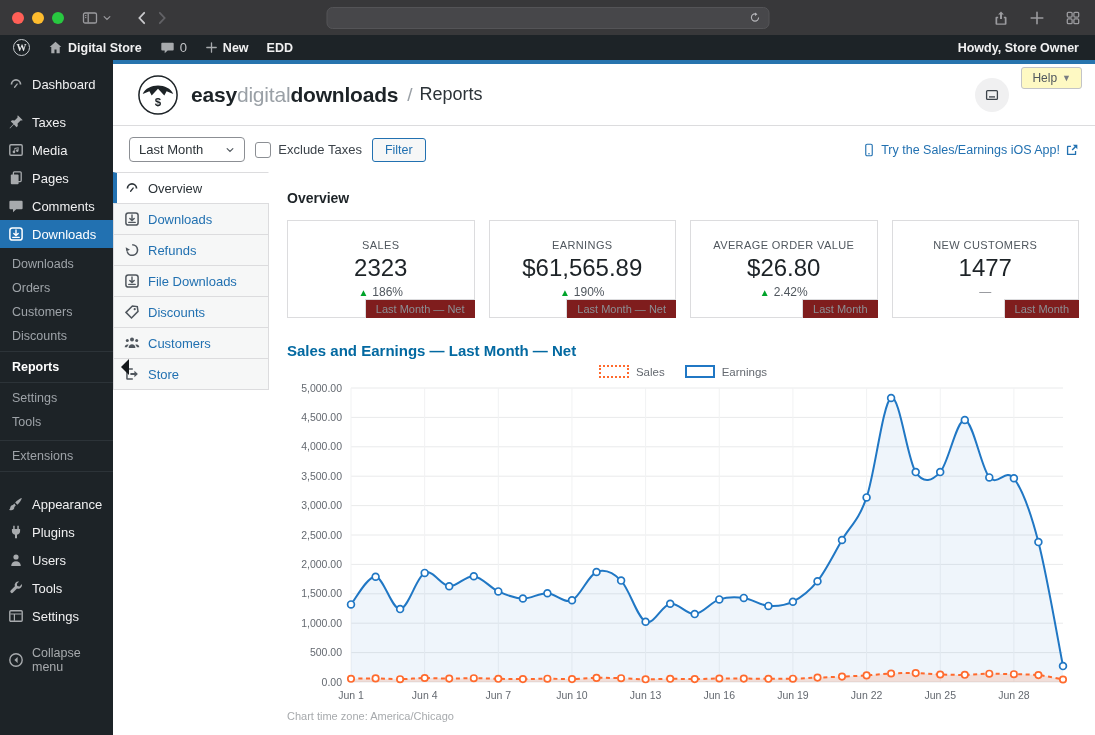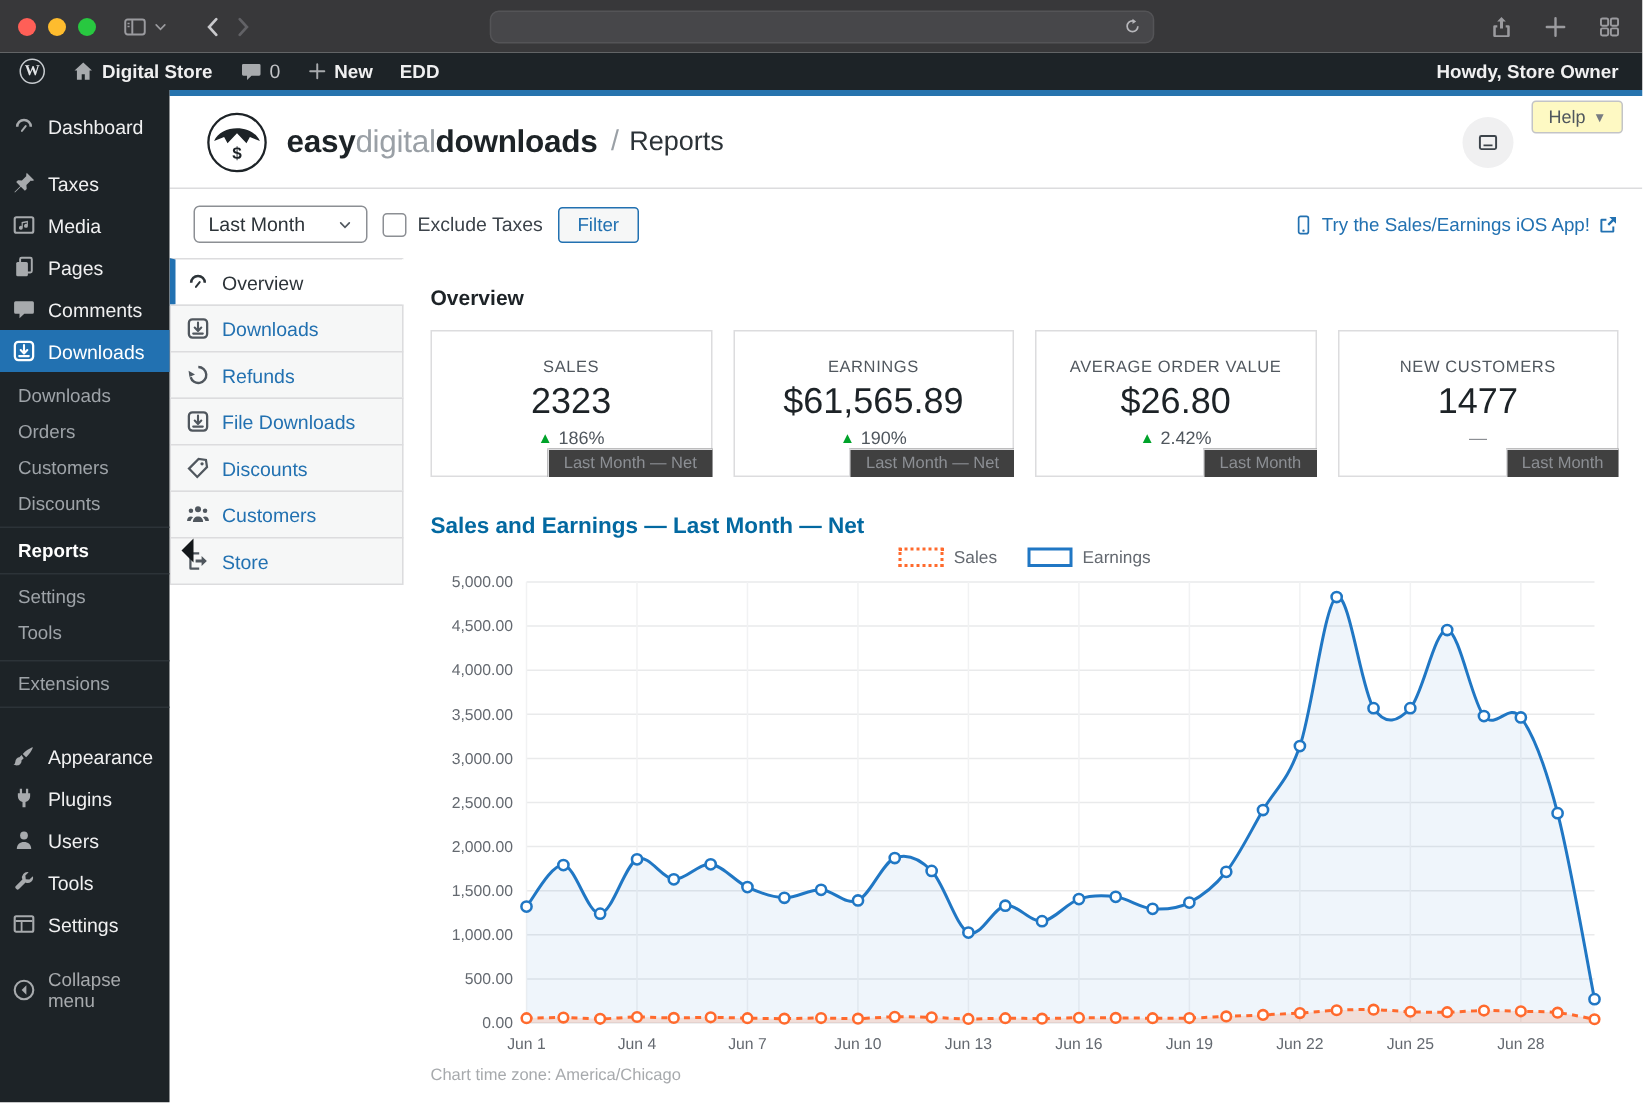--- a/index.html
+++ b/index.html
@@ -106,21 +106,21 @@
 
   .main-col { flex:1; padding:12px 16px 0 18px; min-width:0; }
   .ov-heading { font-size:14px; font-weight:bold; color:#1d2327; margin:6px 0 14px; }
   .tiles { display:flex; gap:14px; }
   .tile { flex:1; border:1px solid #dcdcde; background:#fff; position:relative; height:98px;
     display:flex; flex-direction:column; align-items:center; justify-content:center; gap:3px; }
   .tile-label { font-size:11px; letter-spacing:.4px; color:#50575e; }
   .tile-value { font-size:24px; color:#1d2327; }
   .tile-delta { font-size:12px; color:#50575e; display:flex; align-items:center; gap:4px; }
   .delta-up { color:#00a32a; font-size:10px; }
-  .tile-period { position:absolute; right:-1px; bottom:-1px; background:#404040;
+  .tile-period { position:absolute; right:-1px; bottom:-1px; background:#7f1d1d;
     border-top:1px solid #dcdcde; border-left:1px solid #dcdcde; font-size:11px; color:#8c8f94;
     padding:3px 10px; }
 
   .chart-heading { font-size:15px; font-weight:bold; color:#0369a1; margin:24px 0 6px; }
   .legend { display:flex; justify-content:center; gap:20px; align-items:center; font-size:11.5px;
     color:#646970; margin:2px 0 2px; }
   .legend-item { display:flex; align-items:center; gap:7px; }
   .swatch { width:30px; height:13px; background:#fff; }
   .swatch.sales { border:2px dotted #ff6a2d; }
   .swatch.earnings { border:2px solid #2077c4; }

